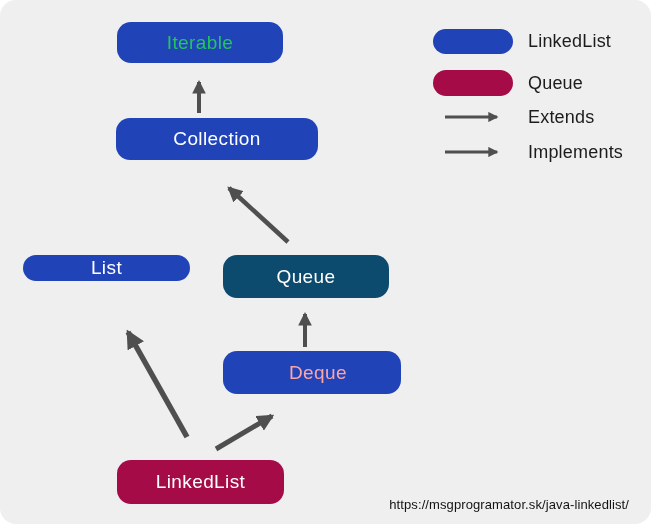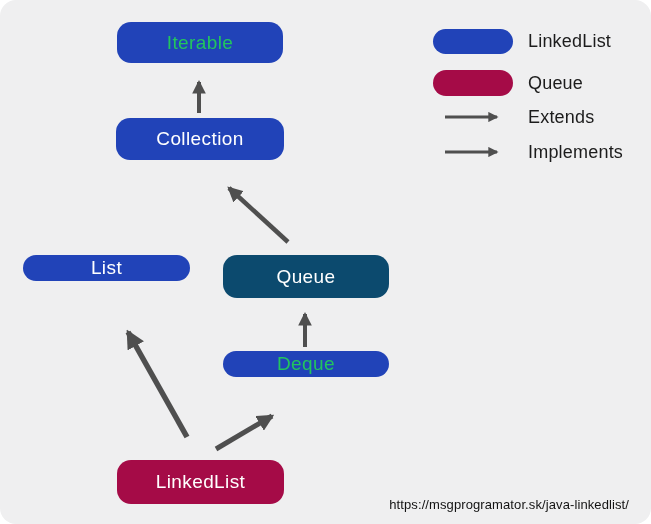--- a/index.html
+++ b/index.html
@@ -77,33 +77,33 @@
     <line x1="216" y1="449" x2="272" y2="416" stroke="#4f4f4f" stroke-width="5" marker-end="url(#head)"></line>
 
     <line x1="445" y1="117" x2="497" y2="117" stroke="#4f4f4f" stroke-width="3" marker-end="url(#head)"></line>
     <line x1="445" y1="152" x2="497" y2="152" stroke="#4f4f4f" stroke-width="3" marker-end="url(#head)"></line>
   </svg>
 
   <div class="node node-interface" style="left: 117px; top: 22px; width: 166px; height: 41px; background: rgb(33, 67, 184); color: #22c55e;">
     <span>Iterable</span>
   </div>
 
-  <div class="node node-interface" style="left: 116px; top: 118px; width: 168px; height: 42px; background: rgb(33, 67, 184); color: rgb(255, 255, 255);">
+  <div class="node node-interface" style="left: 116px; top: 118px; width: 202px; height: 42px; background: rgb(33, 67, 184); color: rgb(255, 255, 255);">
     <span>Collection</span>
   </div>
 
   <div class="node node-interface" style="left: 23px; top: 255px; width: 167px; height: 26px; background: rgb(33, 67, 184); color: rgb(255, 255, 255);">
     <span>List</span>
   </div>
 
   <div class="node node-interface" style="left: 223px; top: 255px; width: 166px; height: 43px; background: #0c4a6e; color: rgb(255, 255, 255);">
     <span>Queue</span>
   </div>
 
-  <div class="node node-interface" style="left: 223px; top: 351px; width: 166px; height: 26px; background: rgb(33, 67, 184); color: #22c55e;">
+  <div class="node node-interface" style="left: 223px; top: 351px; width: 166px; height: 43px; background: rgb(33, 67, 184); color: #fca5a5; padding-left: 12px;">
     <span>Deque</span>
   </div>
 
   <div class="node node-class" style="left: 117px; top: 460px; width: 167px; height: 44px; background: rgb(165, 11, 71); color: rgb(255, 255, 255);">
     <span>LinkedList</span>
   </div>
 
   <div class="legend-swatch swatch-interface" style="left: 433px; top: 29px; width: 80px; height: 25px; background: rgb(33, 67, 184);"></div>
   <div class="legend-label" style="top:31px;">LinkedList</div>
 

